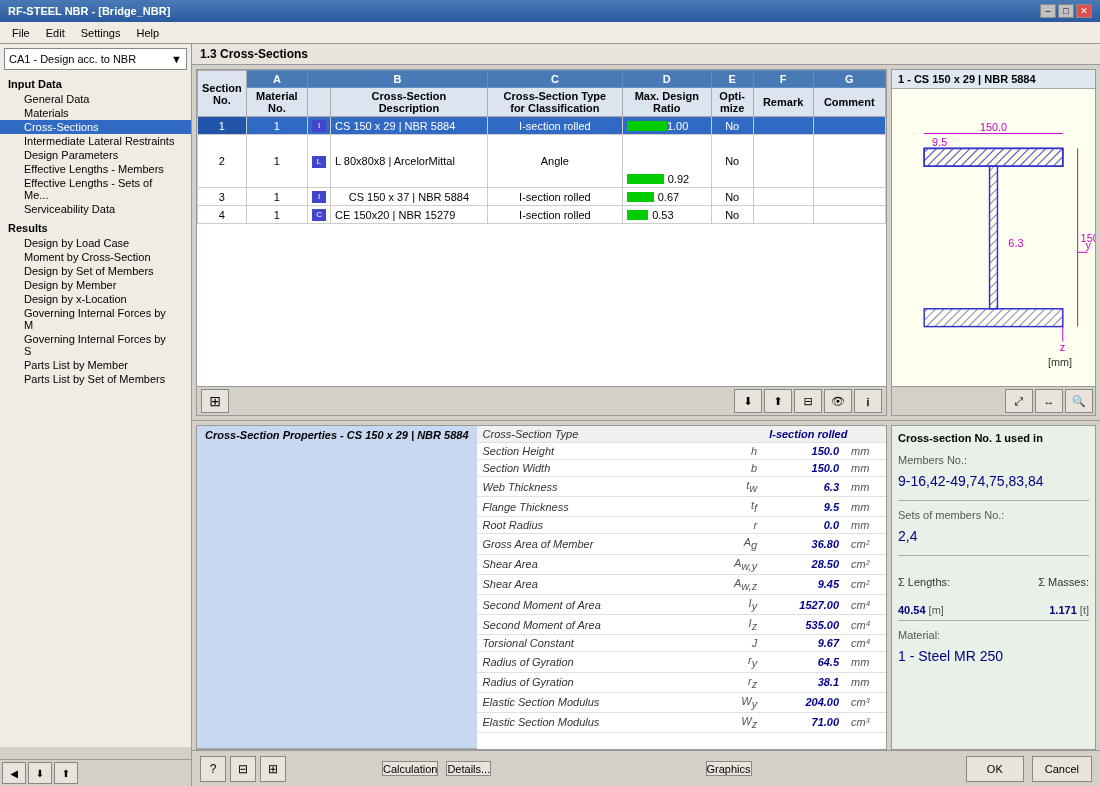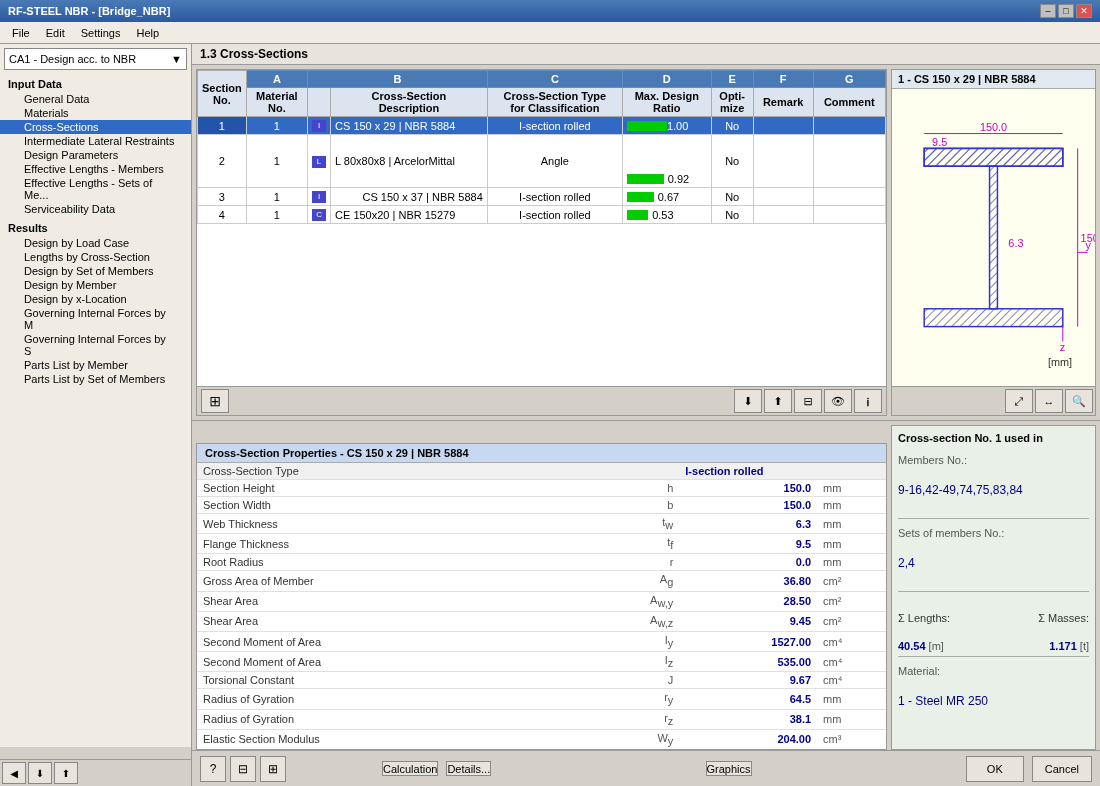--- a/index.html
+++ b/index.html
@@ -209,23 +209,24 @@
     .properties-panel {
       display: flex;
       height: 330px;
       background: #d4d0c8;
       border-top: 1px solid #999;
     }
     .props-left {
       flex: 1;
       background: white;
       border: 1px solid #999;
-      margin: 22px 0 0 4px;
-      display: flex;
-      flex-direction: column;
+      margin: 4px 0 0 4px;
+      display: flex;
+      flex-direction: row;
+      font-style: italic;
     }
     .props-header {
       background: #c8d8f0;
       border-bottom: 1px solid #aaa;
       padding: 3px 8px;
       font-size: 11px;
       font-weight: bold;
     }
     .props-table {
       width: 100%;
@@ -248,21 +249,21 @@
       display: flex;
       flex-direction: column;
       padding: 6px;
     }
     .props-right-header {
       font-weight: bold;
       font-size: 11px;
       margin-bottom: 6px;
     }
     .props-right-label { color: #555; font-size: 11px; margin-top: 4px; }
-    .props-right-value { font-size: 12px; color: #000080; margin: 17px 0; }
+    .props-right-value { font-size: 14px; color: #000080; margin: 7px 0; }
     .props-right-divider { border-top: 1px solid #aaa; margin: 4px 0; }
     .sum-row { display: flex; justify-content: space-between; margin-top: 16px; }
     .sum-label { color: #333; }
     .sum-value { color: #000080; font-weight: bold; }
 
     
     .bottom-bar {
       height: 36px;
       background: #d4d0c8;
       border-top: 1px solid #999;
@@ -340,21 +341,21 @@
       <div class="tree-item indented">General Data</div>
       <div class="tree-item indented">Materials</div>
       <div class="tree-item indented selected">Cross-Sections</div>
       <div class="tree-item indented">Intermediate Lateral Restraints</div>
       <div class="tree-item indented">Design Parameters</div>
       <div class="tree-item indented">Effective Lengths - Members</div>
       <div class="tree-item indented">Effective Lengths - Sets of Me...</div>
       <div class="tree-item indented">Serviceability Data</div>
       <div class="tree-section-header" style="margin-top:4px;">Results</div>
       <div class="tree-item indented">Design by Load Case</div>
-      <div class="tree-item indented">Lengths by Cross-Section</div>
+      <div class="tree-item indented">Moment by Cross-Section</div>
       <div class="tree-item indented">Design by Set of Members</div>
       <div class="tree-item indented">Design by Member</div>
       <div class="tree-item indented">Design by x-Location</div>
       <div class="tree-item indented">Governing Internal Forces by M</div>
       <div class="tree-item indented">Governing Internal Forces by S</div>
       <div class="tree-item indented">Parts List by Member</div>
       <div class="tree-item indented">Parts List by Set of Members</div>
     </div>
     <div class="scrollbar-stub"></div>
     <div class="sidebar-bottom-bar">
@@ -425,21 +426,21 @@
                     </div>
                   </td>
                   <td>No</td>
                   <td></td>
                   <td></td>
                 </tr>
                 <tr>
                   <td style="text-align: center;">3</td>
                   <td>1</td>
                   <td style="width: 20px;"><span style="display: inline-block; width: 14px; height: 12px; background: rgb(68, 68, 204); color: white; font-size: 8px; text-align: center; line-height: 12px; vertical-align: middle;">I</span></td>
-                  <td style="text-align: right;">CS 150 x 37 | NBR 5884</td>
+                  <td style="text-align: center;">CS 150 x 37 | NBR 5884</td>
                   <td>I-section rolled</td>
                   <td>
                     <div style="display: flex; align-items: center; gap: 4px;">
                       <div style="width: 26.8px; height: 10px; background: rgb(0, 204, 0); display: inline-block;"></div>
                       <span>0.67</span>
                     </div>
                   </td>
                   <td>No</td>
                   <td></td>
                   <td></td>

